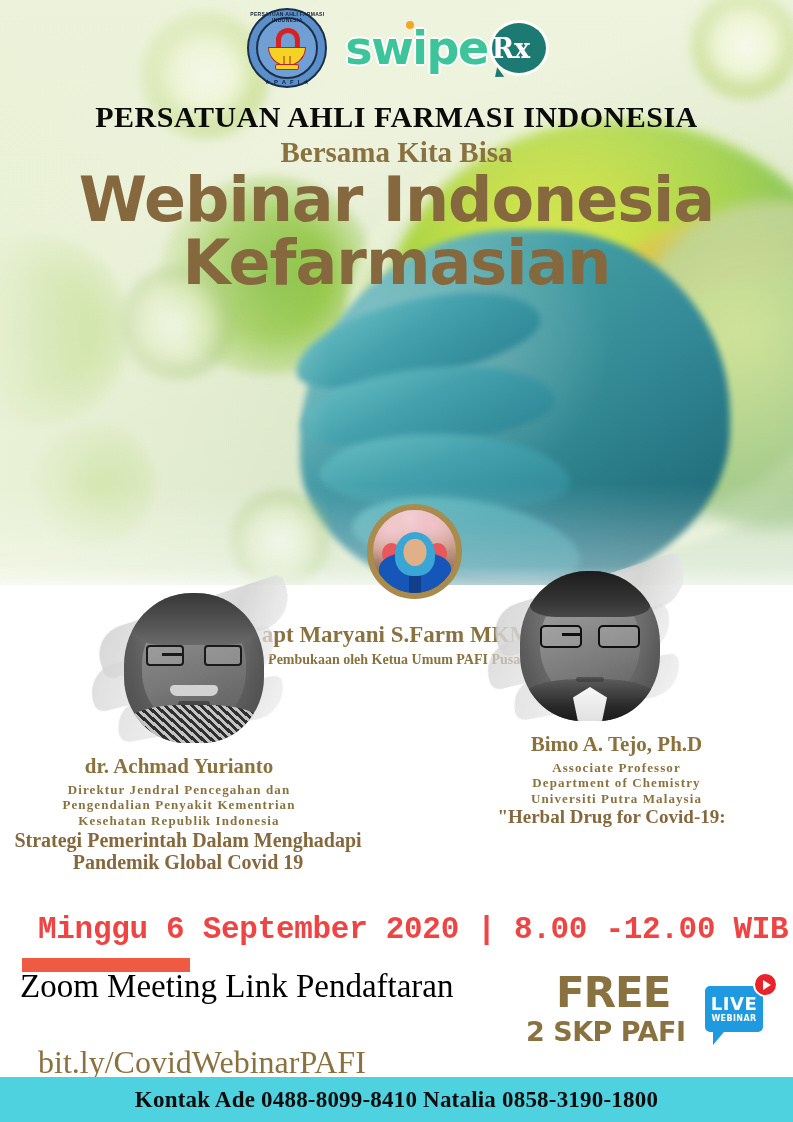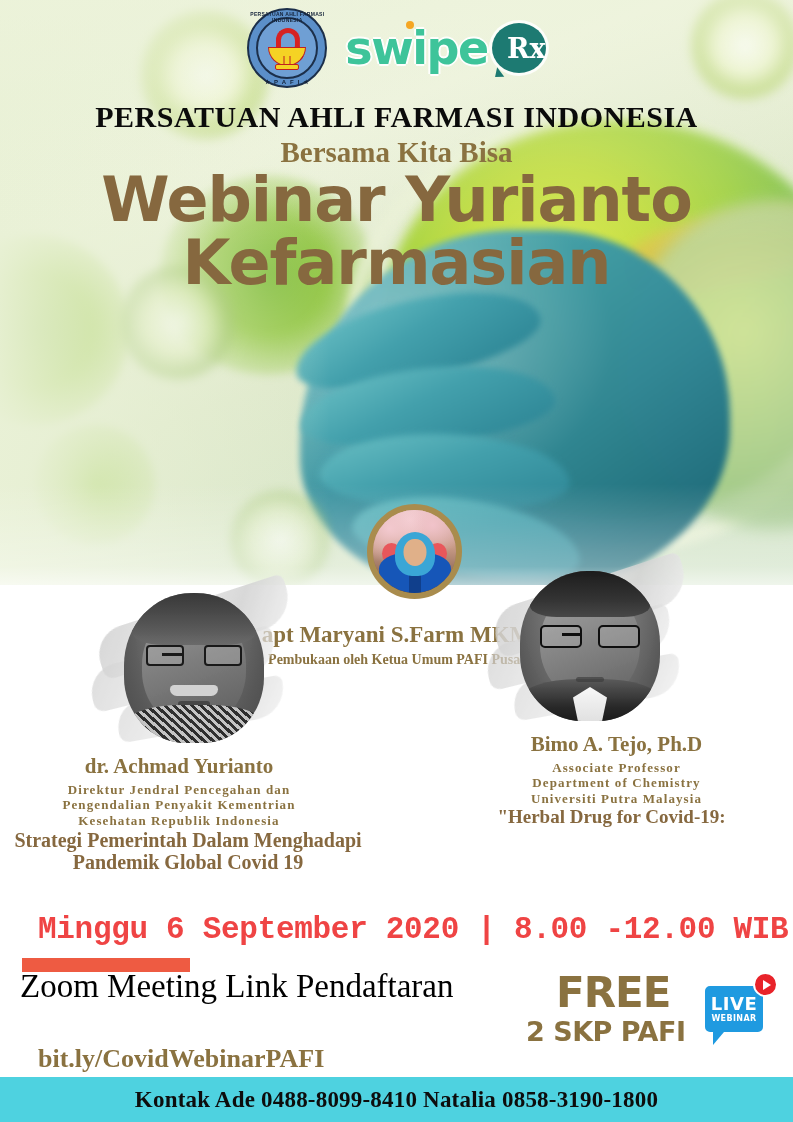--- a/index.html
+++ b/index.html
@@ -218,21 +218,21 @@
   .swipe-dot {
     position: absolute; left: 61px; top: -2px;
     width: 8px; height: 8px; border-radius: 50%;
     background: #f5a623;
   }
   .rx-bubble {
     position: relative;
     width: 54px; height: 50px;
     background: #1d7a72;
     border-radius: 50% 50% 50% 50%;
-    display: flex; align-items: center; justify-content: flex-end;
+    display: flex; align-items: center; justify-content: flex-start;
     box-shadow: 0 0 0 3px rgba(255,255,255,.85);
   }
   .rx-bubble::after {
     content: "";
     position: absolute; left: 4px; bottom: -5px;
     width: 0; height: 0;
     border-left: 9px solid #1d7a72;
     border-top: 8px solid transparent;
     border-bottom: 2px solid transparent;
     transform: rotate(12deg);
@@ -548,22 +548,22 @@
   .zoom-line {
     position: absolute; left: 20px; top: 968px;
     font-family: "Liberation Serif", serif;
     font-size: 33px;
     color: #000000;
     z-index: 10;
   }
   .bitly {
     position: absolute; left: 38px; top: 1044px;
     font-family: "Liberation Serif", serif;
-    font-weight: bold;
-    font-size: 26px;
+    font-weight: normal;
+    font-size: 32px;
     color: #8a7240;
     z-index: 10;
   }
   .free-word {
     position: absolute; left: 556px; top: 968px;
     font-family: "DejaVu Sans", sans-serif;
     font-weight: bold;
     font-size: 42px;
     letter-spacing: -1px;
     color: #8a7240;
@@ -706,21 +706,21 @@
       <span class="swipe-dot"></span>
       <span class="rx-bubble">
         <span class="rx-text">Rx</span>
       </span>
     </div>
   </div>
 
   <div class="org-name">PERSATUAN AHLI FARMASI INDONESIA</div>
   <div class="tagline">Bersama Kita Bisa</div>
   <div class="big-title">
-    <span>Webinar Yurianto</span>
+    <span>Webinar Indonesia</span>
     <span class="l2">Kefarmasian</span>
   </div>
 
   <div class="white-area"></div>
 
   <div class="center-portrait">
     <div class="cp-sakura"></div>
     <div class="cp-red1"></div>
     <div class="cp-red2"></div>
     <div class="cp-body"></div>

